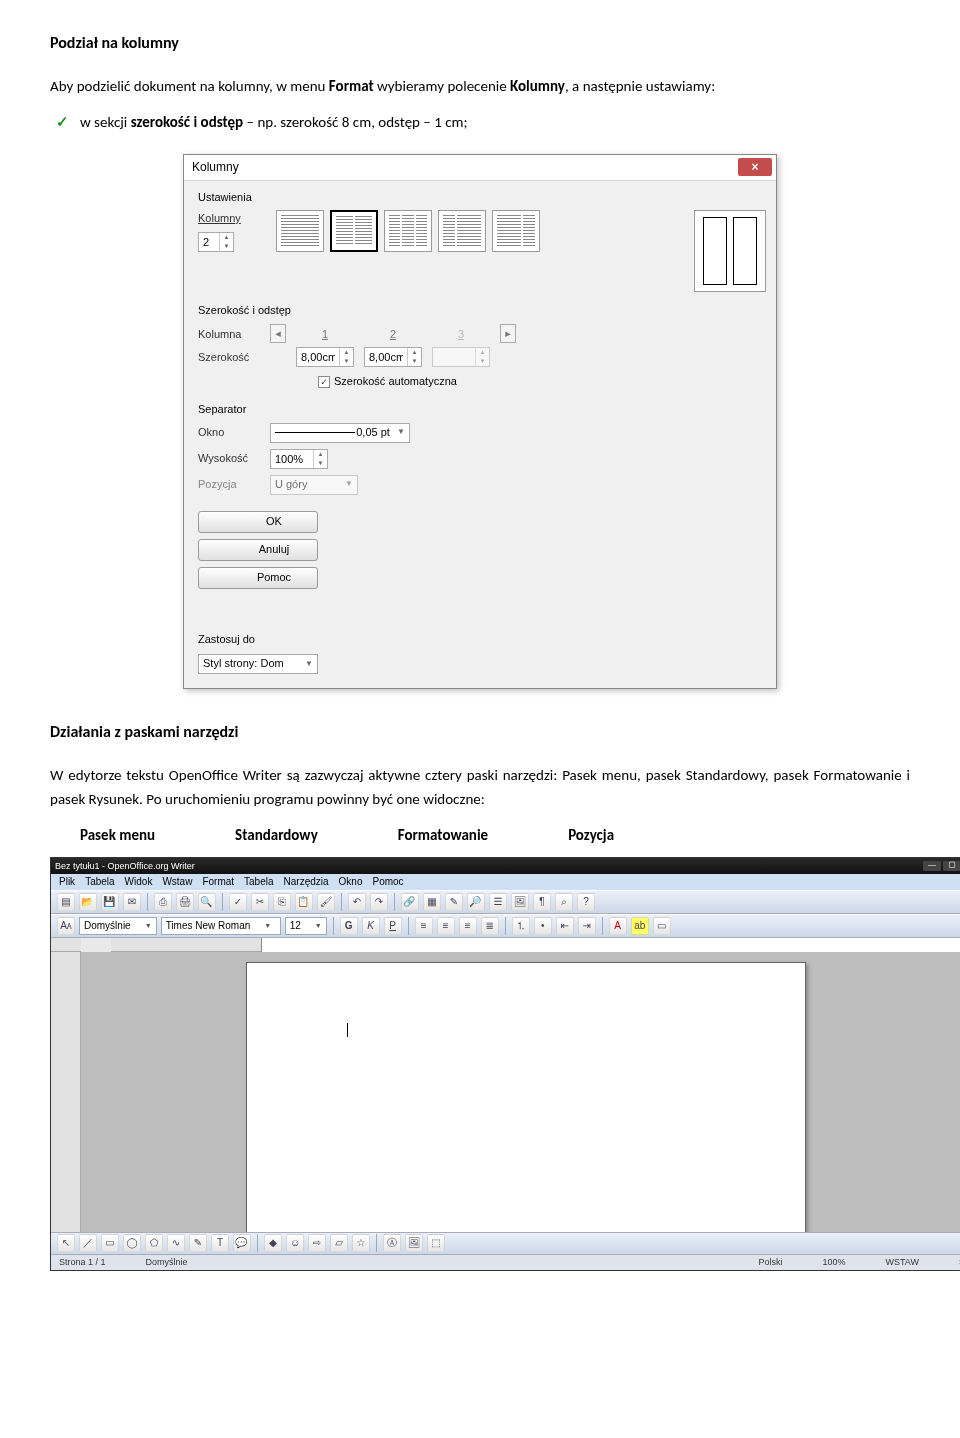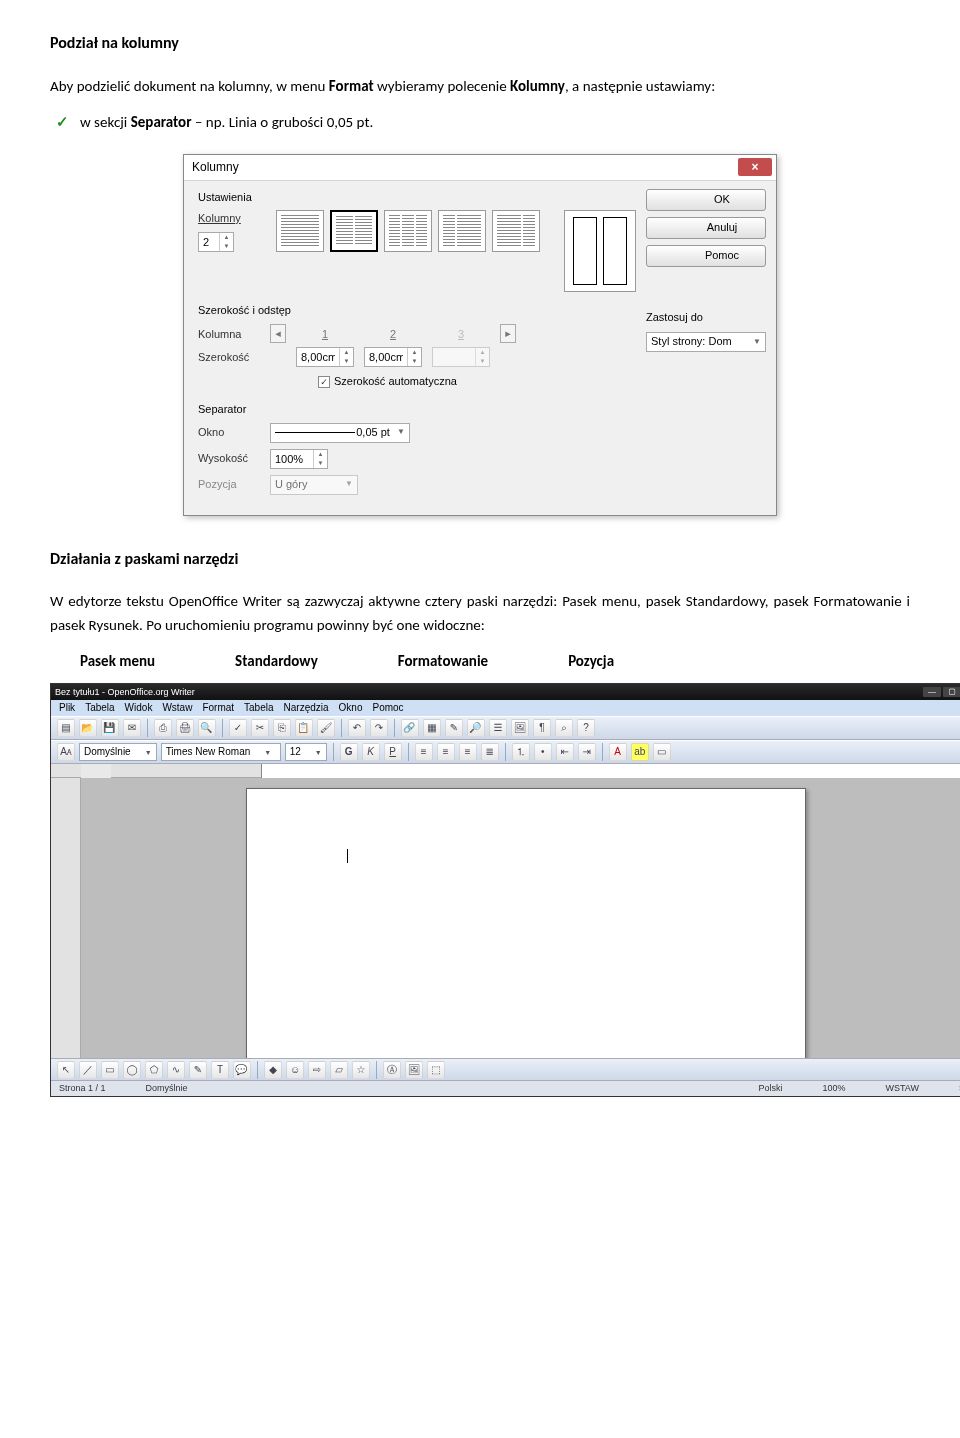--- a/index.html
+++ b/index.html
@@ -38,21 +38,21 @@
     border-bottom: 1px solid #d6d6d6;
     display: flex; align-items: center; justify-content: space-between;
     padding: 0 4px 0 8px;
   }
   .dialog-title { font-size: 12px; }
   .dialog-close {
     width: 34px; height: 18px; background: #c34c4c;
     border-radius: 2px; display: flex; align-items: center; justify-content: center;
     color: #fff; font-weight: bold; font-size: 12px;
   }
-  .dialog-body { display: flex; padding: 8px 10px 14px 14px; gap: 10px; }
+  .dialog-body { display: flex; padding: 8px 10px 14px 14px; gap: 10px; flex-direction: column; }
   .dialog-left { flex: 1; }
   .dialog-right { width: 120px; display: flex; flex-direction: column; gap: 6px; }
   .dlg-btn {
     height: 22px; border: 1px solid #999; border-radius: 3px;
     background: linear-gradient(#fff,#e0e0e0);
     font-size: 11px; display: flex; align-items: center; justify-content: center; padding-left: 32px;
   }
   .dlg-group-title { font-size: 11px; margin-bottom: 4px; }
   .dlg-row { display: flex; align-items: center; gap: 10px; margin-bottom: 6px; }
   .dlg-label { width: 62px; color: #333; font-size: 11px; }
@@ -157,21 +157,21 @@
 <body>
 
 <p class="heading">Podział na kolumny</p>
 
 <p class="para">
   <span>Aby podzielić dokument na kolumny, w menu </span><span class="bold">Format</span><span> wybieramy polecenie </span><span class="bold">Kolumny</span><span>, a następnie ustawiamy:</span>
 </p>
 
 <ul class="checklist">
   <li>
-    <span>w sekcji </span><span class="bold">Separator</span><span> – np. Linia o grubości 0,05 pt.</span>
+    <span>w sekcji </span><span class="bold">szerokość i odstęp</span><span> – np. szerokość 8 cm, odstęp – 1 cm;</span>
   </li>
 </ul>
 
 <div class="dialog">
   <div class="dialog-titlebar">
     <span class="dialog-title">Kolumny</span>
     <div class="dialog-close">×</div>
   </div>
   <div class="dialog-body">
     <div class="dialog-left">

